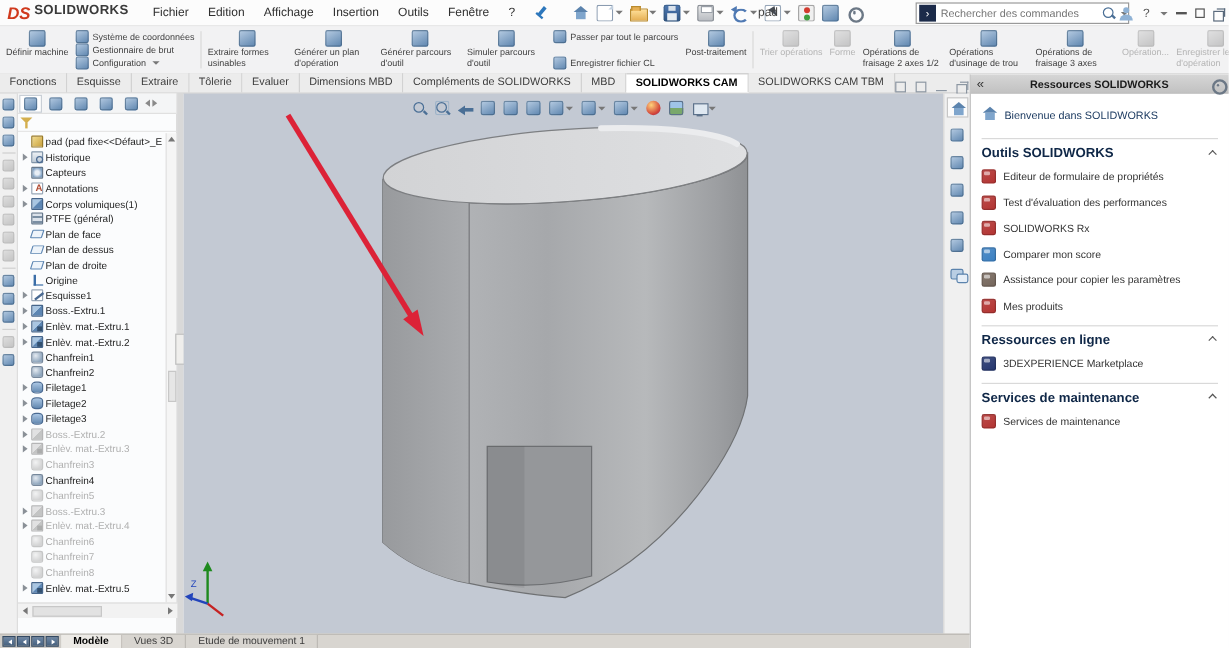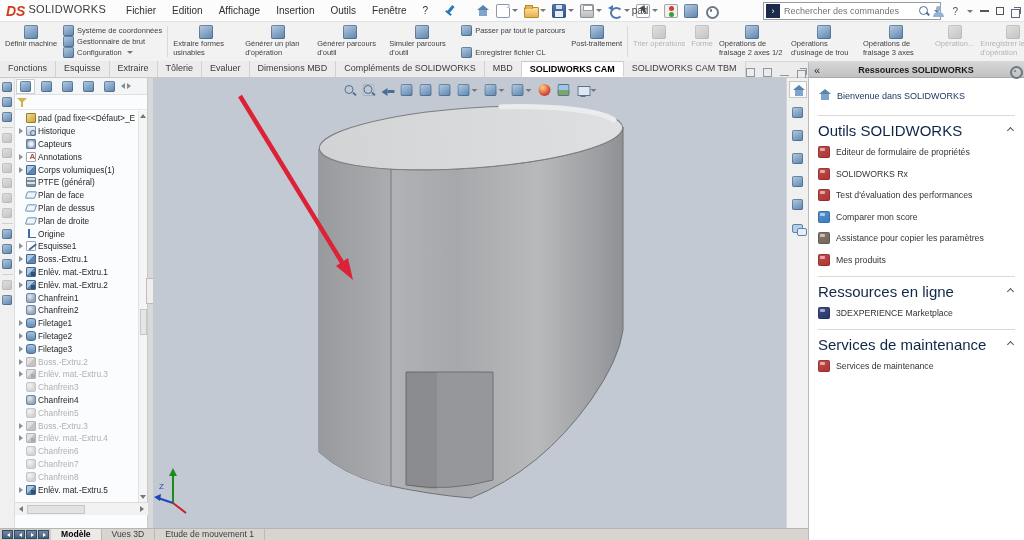--- a/index.html
+++ b/index.html
@@ -4,21 +4,21 @@
 <style>
 *{margin:0;padding:0;box-sizing:border-box}
 html,body{width:1024px;height:540px;overflow:hidden;font-family:"Liberation Sans",sans-serif;background:#fff;font-size:10px;color:#333}
 .app{position:relative;width:1024px;height:540px}
 
 
 .titlebar{position:absolute;left:0;top:0;width:1024px;height:22px;background:#fcfcfc;border-bottom:1px solid #e3e3e3;display:flex;align-items:center;z-index:30}
 .logo{display:flex;padding:0 12px 0 6px;flex:none}
 .logo-ds{color:#d03a1e;font-weight:bold;font-style:italic;font-size:14px;margin-right:3px}
 .logo-sw{font-size:11px;color:#3a3a3a;letter-spacing:.3px}
-.logo-sw b{font-weight:400}
+.logo-sw b{font-weight:700}
 .menus{display:flex;flex:none}
 .menu-item{font-size:10px;color:#2f2f2f;padding:0 8px;height:22px;line-height:22px;cursor:default}
 .pinbtn{width:16px;height:16px;margin:0 6px;position:relative;flex:none}
 .pinbtn::before{content:"";position:absolute;left:7px;top:2px;width:3px;height:9px;background:#2d77bc;transform:rotate(40deg)}
 .pinbtn::after{content:"";position:absolute;left:3px;top:9px;width:7px;height:2px;background:#2d77bc;transform:rotate(40deg)}
 .qa{display:flex;align-items:center;margin-left:10px;gap:2px;flex:none}
 .qa-btn{display:flex;align-items:center;padding:2px 2px;border-radius:2px}
 .doc-title{position:absolute;left:640px;top:0;transform:translateX(-50%);line-height:22px;font-size:10px;color:#444}
 .searchbox{position:absolute;left:763px;top:2px;width:178px;height:18px;border:1px solid #9a9a9a;background:#fff;display:flex;align-items:center}
 .search-cmd-icon{width:14px;height:14px;background:#1c2b4a;color:#fff;font-size:9px;line-height:14px;text-align:center;margin:0 4px 0 2px;flex:none}
@@ -174,21 +174,21 @@
 .task-pane{position:absolute;left:808px;top:-16px;width:216px;height:478px;background:#fff;border-left:1px solid #b9b9b9}
 .tp-header{height:16px;background:linear-gradient(#d6d6d6,#c2c2c2);display:flex;align-items:center;padding:0 5px;border-bottom:1px solid #a8a8a8}
 .tp-collapse{font-size:11px;color:#333;margin-right:4px}
 .tp-title{flex:1;text-align:center;font-size:9px;font-weight:bold;color:#1a1a1a}
 .tp-gear{width:11px;height:11px}
 .tp-body{padding:10px 9px 0}
 .tp-welcome{display:flex;align-items:flex-end;gap:6px;margin-bottom:14px}
 .tp-welcome .lbl{font-size:9px;color:#17365d}
 .tp-section{border-top:1px solid #d9d9d9;padding-top:6px;margin-bottom:10px}
 .tp-sec-head{display:flex;align-items:center;justify-content:space-between;margin-bottom:7px}
-.tp-sec-title{font-size:15px;font-weight:normal;color:#0f2747}
+.tp-sec-title{font-size:11px;font-weight:bold;color:#0f2747}
 .chev{width:5px;height:5px;border-left:1.3px solid #555;border-top:1.3px solid #555;transform:rotate(45deg);margin-right:2px}
 .tp-item{display:flex;align-items:center;gap:6px;margin-bottom:9.5px}
 .tp-item .lbl{font-size:8.7px;color:#333}
 .tp-ic{width:12px;height:12px;border-radius:2px;flex:none;position:relative;box-shadow:inset 0 0 0 1px rgba(0,0,0,.18)}
 .tp-ic::after{content:"";position:absolute;left:2px;top:2px;width:5px;height:3px;background:rgba(255,255,255,.55);border-radius:1px}
 .tp-welcome .home-icon{width:13px;height:13px}
 
 
 .bottombar{position:absolute;left:0;top:528px;width:808px;height:12px;background:#d8d5d0;border-top:1px solid #b9b6b1;display:flex;align-items:stretch}
 .bnav{display:flex;gap:1px;padding:1px 2px;background:#cfccc7}
@@ -752,25 +752,25 @@
               <div class="tp-sec-head">
                 <span class="tp-sec-title">Outils SOLIDWORKS</span>
                 <span class="chev"></span>
               </div>
               <div class="tp-item">
                 <span class="tp-ic" style="background: linear-gradient(150deg, rgba(178, 50, 48, 0.867), rgb(178, 50, 48));"></span>
                 <span class="lbl">Editeur de formulaire de propriétés</span>
               </div>
               <div class="tp-item">
                 <span class="tp-ic" style="background: linear-gradient(150deg, rgba(178, 50, 48, 0.867), rgb(178, 50, 48));"></span>
-                <span class="lbl">SOLIDWORKS Rx</span>
+                <span class="lbl">Test d'évaluation des performances</span>
               </div>
               <div class="tp-item">
                 <span class="tp-ic" style="background: linear-gradient(150deg, rgba(178, 50, 48, 0.867), rgb(178, 50, 48));"></span>
-                <span class="lbl">Test d'évaluation des performances</span>
+                <span class="lbl">SOLIDWORKS Rx</span>
               </div>
               <div class="tp-item">
                 <span class="tp-ic" style="background: linear-gradient(150deg, rgba(58, 127, 193, 0.867), rgb(58, 127, 193));"></span>
                 <span class="lbl">Comparer mon score</span>
               </div>
               <div class="tp-item">
                 <span class="tp-ic" style="background: linear-gradient(150deg, rgba(116, 101, 90, 0.867), rgb(116, 101, 90));"></span>
                 <span class="lbl">Assistance pour copier les paramètres</span>
               </div>
               <div class="tp-item">

